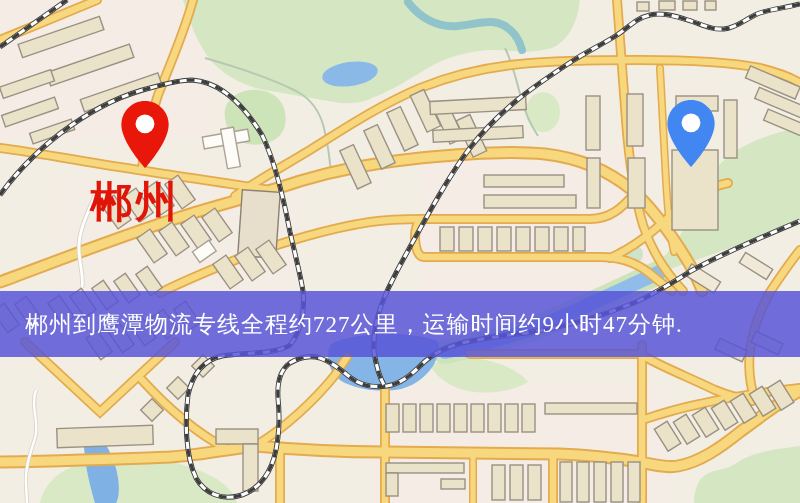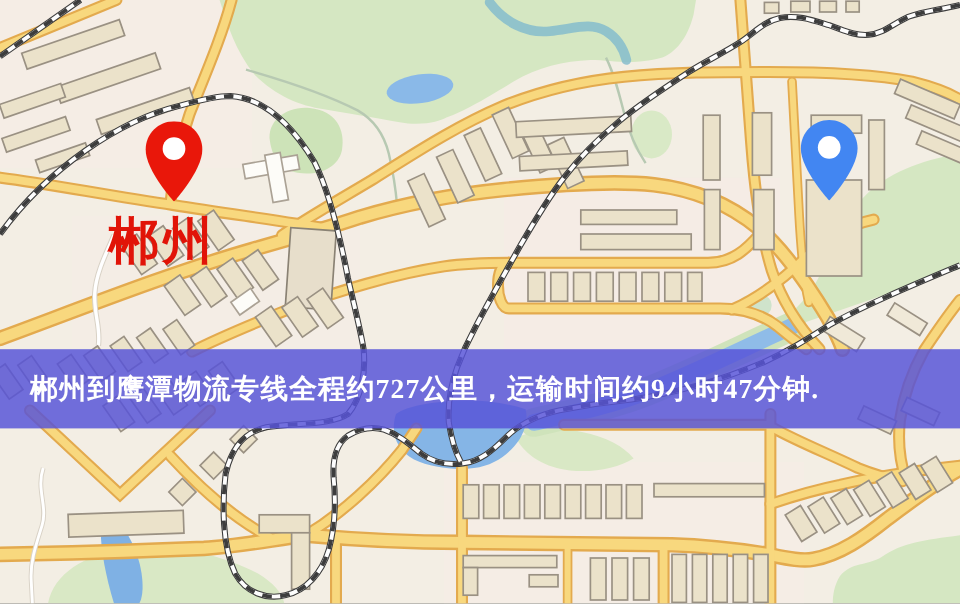--- a/index.html
+++ b/index.html
@@ -9,21 +9,21 @@
   .city-label{position:absolute;font-family:"Liberation Serif","DejaVu Serif",serif;
               font-weight:bold;letter-spacing:3px;white-space:nowrap;line-height:1;}
   #origin-label{left:90px;top:181px;font-size:42px;color:#e11408;}
   #dest-label{left:639px;top:176px;font-size:44px;color:#2326cf;}
   .pin{position:absolute;width:48px;height:67px;}
   #origin-pin{left:121px;top:101px;}
   #dest-pin{left:667px;top:100px;}
   #info-banner{position:absolute;left:0;top:291px;width:800px;height:66px;
                background:rgba(87,84,216,0.84);display:flex;align-items:center;}
   #banner-text{color:#ffffff;font-size:23px;padding-left:25px;letter-spacing:1px;
-               font-family:"Liberation Serif","DejaVu Serif",serif;white-space:nowrap;font-weight:bold;}
+               font-family:"Liberation Serif","DejaVu Serif",serif;white-space:nowrap;}
 </style>
 </head>
 <body>
 
 <div id="stage">
 
 <svg id="map-svg" width="800" height="503" viewBox="0 0 800 503" xmlns="http://www.w3.org/2000/svg">
 
   <g>
     <rect x="0" y="0" width="800" height="503" fill="#f3eee4"></rect>

